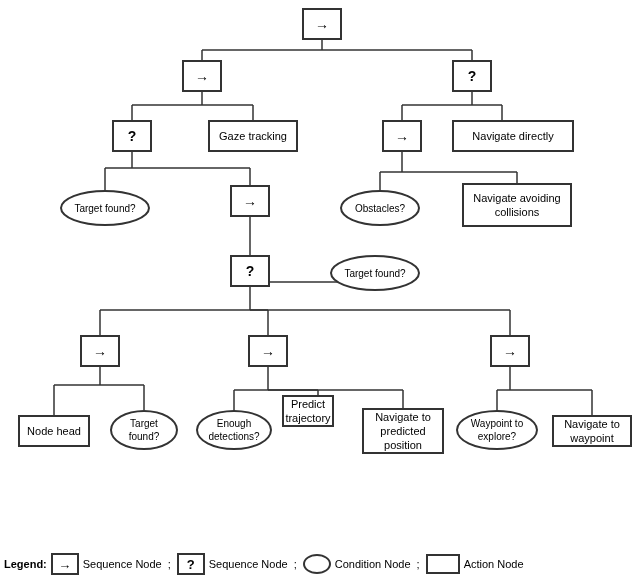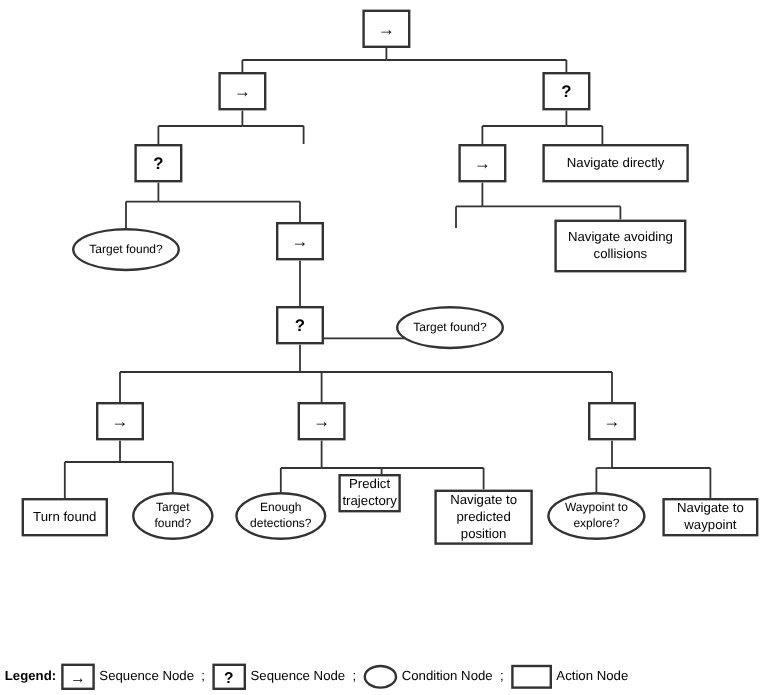--- a/index.html
+++ b/index.html
@@ -173,32 +173,38 @@
   <div class="node square-node" style="left:182px; top:60px; width:40px; height:32px;">
     <span>→</span>
   </div>
   <div class="node square-node" style="left:452px; top:60px; width:40px; height:32px;">
     <span>?</span>
   </div>
 
   <div class="node square-node" style="left:112px; top:120px; width:40px; height:32px;">
     <span>?</span>
   </div>
+  <div class="node action-node" style="left:208px; top:120px; width:90px; height:32px;">
+    <span>Gaze tracking</span>
+  </div>
   <div class="node square-node" style="left:382px; top:120px; width:40px; height:32px;">
     <span>→</span>
   </div>
   <div class="node action-node" style="left:452px; top:120px; width:122px; height:32px;">
     <span>Navigate directly</span>
   </div>
 
   <div class="node condition-node" style="left:60px; top:190px; width:90px; height:36px;">
     <span>Target found?</span>
   </div>
   <div class="node square-node" style="left:230px; top:185px; width:40px; height:32px;">
     <span>→</span>
+  </div>
+  <div class="node condition-node" style="left:340px; top:190px; width:80px; height:36px;">
+    <span>Obstacles?</span>
   </div>
   <div class="node action-node" style="left:462px; top:183px; width:110px; height:44px; white-space:pre-line; line-height:1.3;">
     <span>Navigate avoiding
 collisions</span>
   </div>
 
   <div class="node square-node" style="left:230px; top:255px; width:40px; height:32px;">
     <span>?</span>
   </div>
   <div class="node condition-node" style="left:330px; top:255px; width:90px; height:36px;">
@@ -209,21 +215,21 @@
     <span>→</span>
   </div>
   <div class="node square-node" style="left:248px; top:335px; width:40px; height:32px;">
     <span>→</span>
   </div>
   <div class="node square-node" style="left:490px; top:335px; width:40px; height:32px;">
     <span>→</span>
   </div>
 
   <div class="node action-node" style="left:18px; top:415px; width:72px; height:32px;">
-    <span>Turn found</span>
+    <span>Node head</span>
   </div>
   <div class="node condition-node" style="left:110px; top:410px; width:68px; height:40px; white-space:pre-line; line-height:1.3;">
     <span>Target
 found?</span>
   </div>
   <div class="node condition-node" style="left:196px; top:410px; width:76px; height:40px; white-space:pre-line; line-height:1.3;">
     <span>Enough
 detections?</span>
   </div>
   <div class="node action-node" style="left:282px; top:395px; width:52px; height:32px; white-space:pre-line; line-height:1.3;">

